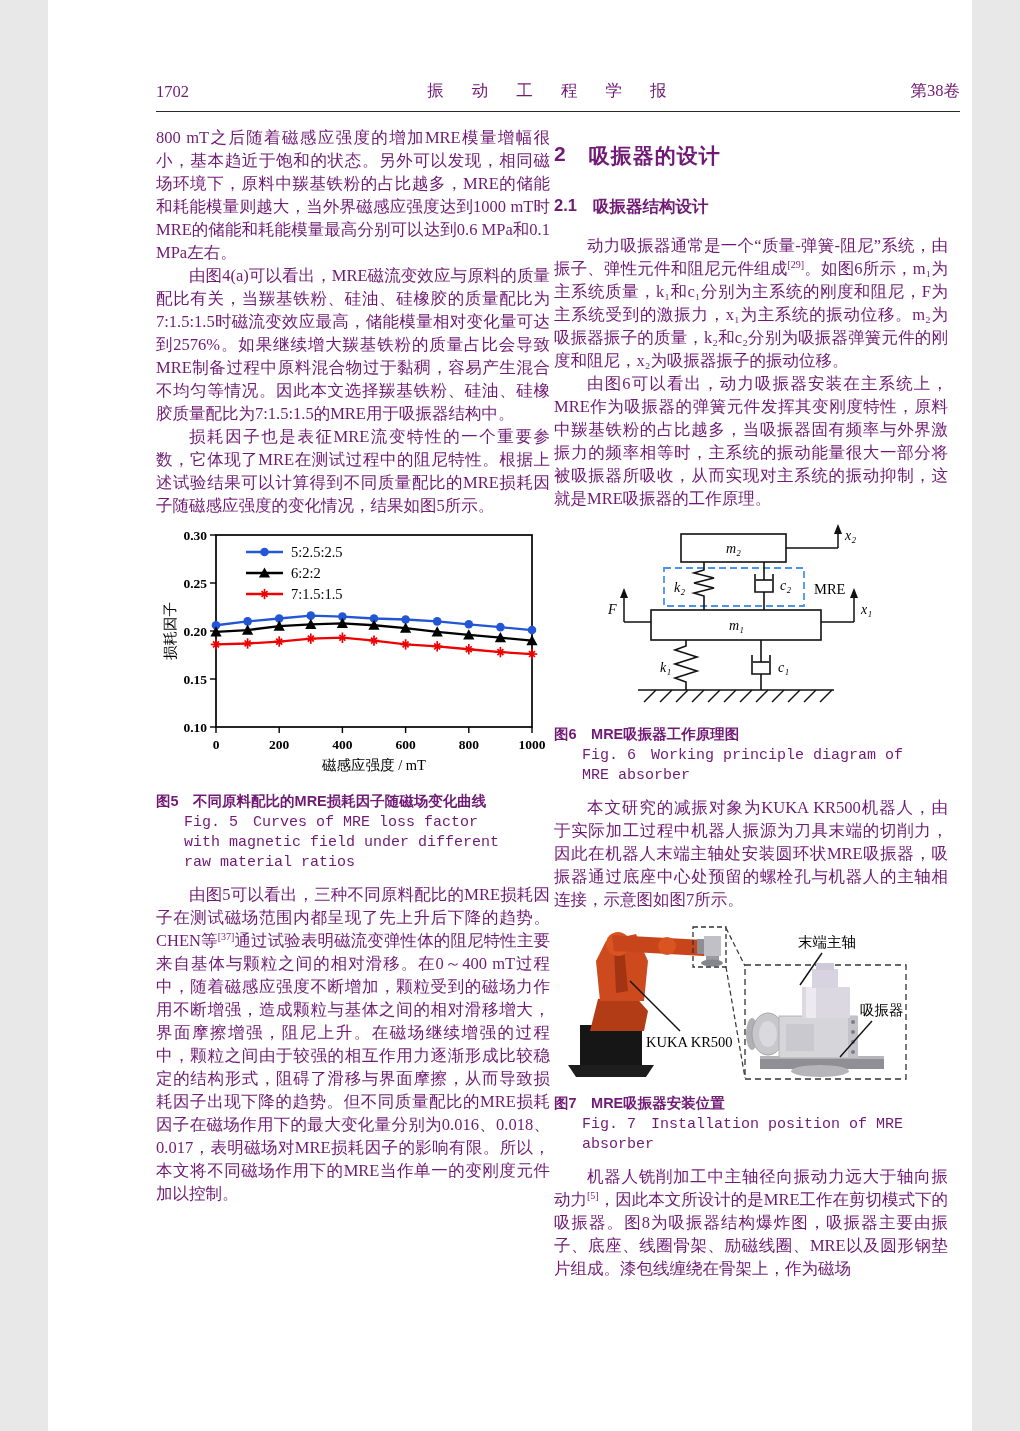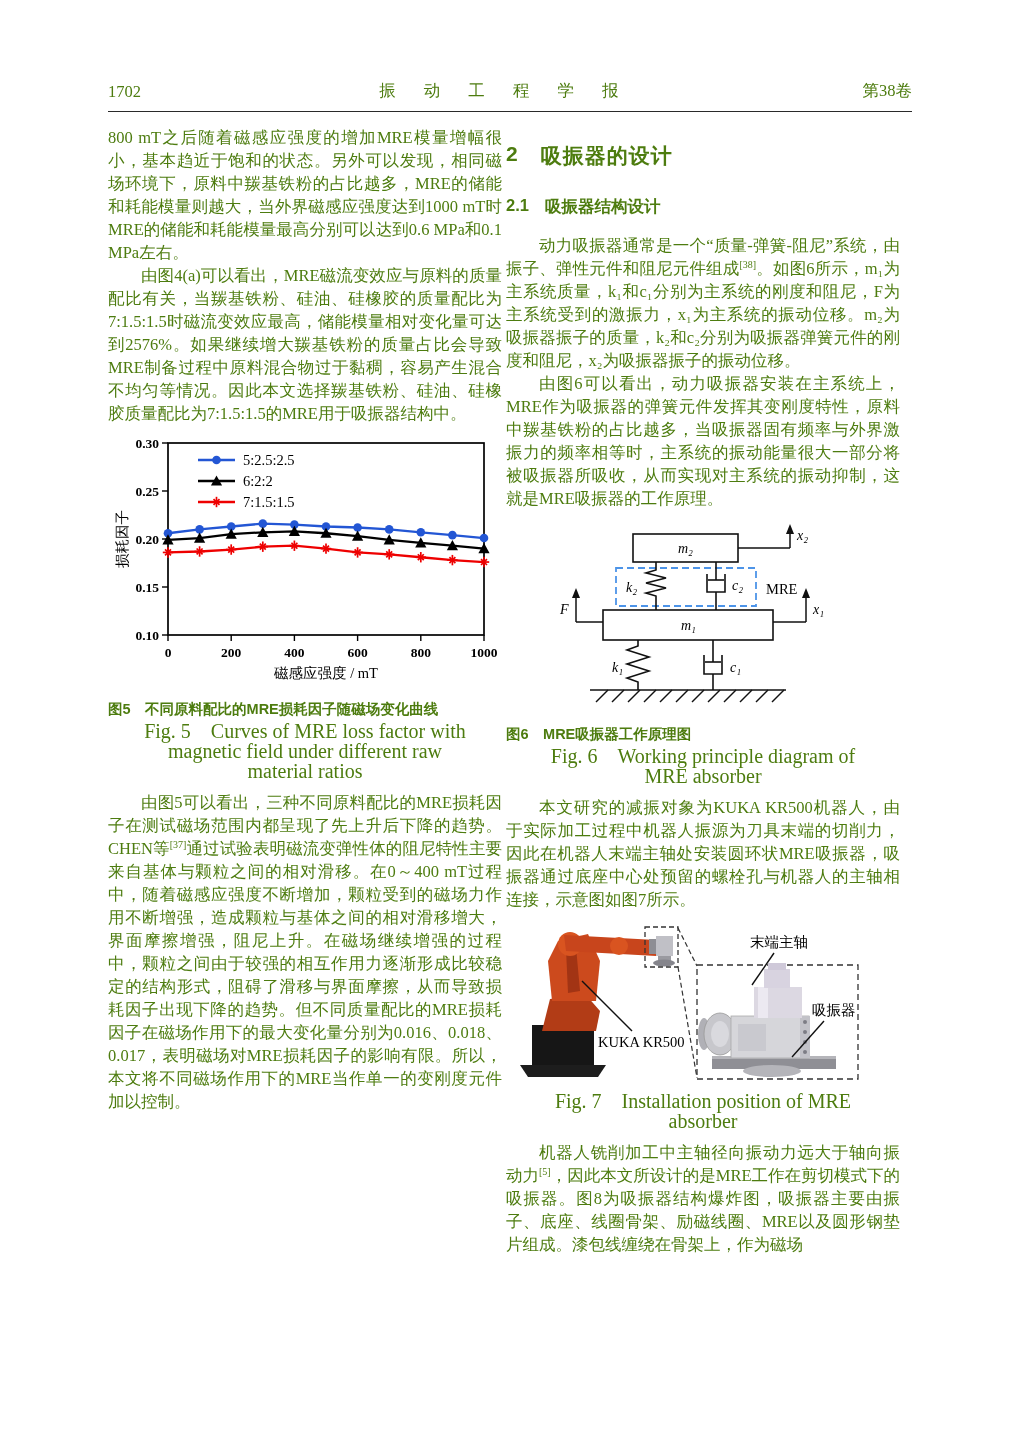--- a/index.html
+++ b/index.html
@@ -1,22 +1,22 @@
 <!DOCTYPE html>
 <html><head>
 <meta charset="utf-8">
 <style>
   html,body{margin:0;padding:0;background:#e8e8e8;}
   .page{
     position:relative;
-    width:1020px;height:1431px;
+    width:924px;height:1431px;
     background:#ffffff;
     margin:0 auto;
     font-family:"Liberation Serif","DejaVu Serif",serif;
-    color:#4d7c0f;
+    color:#701a75;
     overflow:hidden;
   }
   
   .header{
     position:absolute;top:80px;left:108px;width:804px;
     display:flex;justify-content:space-between;align-items:flex-end;
     font-size:16.5px;
   }
   .journal-title{letter-spacing:0.35em;}
   .header-rule{
@@ -54,22 +54,23 @@
   .figure-block{text-align:center;}
   .fig5-block{margin:8px 0 6px 0;}
   .fig6-block{margin:12px 0 4px 0;}
   .fig7-block{margin:8px 0 2px 0;}
   .fig-caption{margin:2px 0 10px 0;}
   .cap-zh{
     font-family:"Liberation Sans","DejaVu Sans",sans-serif;
     font-weight:bold;font-size:14.5px;line-height:24px;
   }
   .cap-en{
-    font-size:20px;line-height:20px;text-align:center;
+    font-size:15px;line-height:20px;
     padding:0 28px;
+    font-family:Liberation Mono, monospace;
   }
   svg text{font-family:"Liberation Serif","DejaVu Serif",serif;}
   svg .tick-label{font-size:13.5px;font-weight:bold;}
   svg .axis-label{font-size:14.5px;}
   svg .var-label{font-size:14px;font-style:italic;}
   svg .plain-label{font-size:14.5px;}
   svg .fig7-label{font-size:14.5px;}
 </style>
 </head>
 <body>
@@ -81,20 +82,21 @@
     <span class="journal-title">振　动　工　程　学　报</span>
     <span>第38卷</span>
   </div>
   <div class="header-rule"></div>
 
   <div class="columns">
 
     <div class="col">
       <p class="para no-indent">800 mT之后随着磁感应强度的增加MRE模量增幅很小，基本趋近于饱和的状态。另外可以发现，相同磁场环境下，原料中羰基铁粉的占比越多，MRE的储能和耗能模量则越大，当外界磁感应强度达到1000 mT时MRE的储能和耗能模量最高分别可以达到0.6 MPa和0.1 MPa左右。</p>
       <p class="para">由图4(a)可以看出，MRE磁流变效应与原料的质量配比有关，当羰基铁粉、硅油、硅橡胶的质量配比为7:1.5:1.5时磁流变效应最高，储能模量相对变化量可达到2576%。如果继续增大羰基铁粉的质量占比会导致MRE制备过程中原料混合物过于黏稠，容易产生混合不均匀等情况。因此本文选择羰基铁粉、硅油、硅橡胶质量配比为7:1.5:1.5的MRE用于吸振器结构中。</p>
+      <p class="para">损耗因子也是表征MRE流变特性的一个重要参数，它体现了MRE在测试过程中的阻尼特性。根据上述试验结果可以计算得到不同质量配比的MRE损耗因子随磁感应强度的变化情况，结果如图5所示。</p>
 
       <div class="figure-block fig5-block">
         <svg id="fig5-svg" width="386" height="254" viewBox="0 0 386 254">
             <rect x="56" y="10" width="316" height="192" fill="none" stroke="#000" stroke-width="1.7"></rect>
             <line x1="56" y1="202" x2="56" y2="208" stroke="#000" stroke-width="1.4"></line>
             <text x="56" y="224" class="tick-label" text-anchor="middle">0</text>
             <line x1="119.2" y1="202" x2="119.2" y2="208" stroke="#000" stroke-width="1.4"></line>
             <text x="119.2" y="224" class="tick-label" text-anchor="middle">200</text>
             <line x1="182.4" y1="202" x2="182.4" y2="208" stroke="#000" stroke-width="1.4"></line>
             <text x="182.4" y="224" class="tick-label" text-anchor="middle">400</text>
@@ -235,21 +237,21 @@
 
       <div class="sec-heading">
         <span>2</span>
         <span>吸振器的设计</span>
       </div>
       <div class="subsec-heading">
         <span>2.1</span>
         <span>吸振器结构设计</span>
       </div>
 
-      <p class="para"><span>动力吸振器通常是一个“质量-弹簧-阻尼”系统，由振子、弹性元件和阻尼元件组成</span><sup class="ref">[38]</sup><span>。如图6所示，m₁为主系统质量，k₁和c₁分别为主系统的刚度和阻尼，F为主系统受到的激振力，x₁为主系统的振动位移。m₂为吸振器振子的质量，k₂和c₂分别为吸振器弹簧元件的刚度和阻尼，x₂为吸振器振子的振动位移。</span></p>
+      <p class="para"><span>动力吸振器通常是一个“质量-弹簧-阻尼”系统，由振子、弹性元件和阻尼元件组成</span><sup class="ref">[29]</sup><span>。如图6所示，m₁为主系统质量，k₁和c₁分别为主系统的刚度和阻尼，F为主系统受到的激振力，x₁为主系统的振动位移。m₂为吸振器振子的质量，k₂和c₂分别为吸振器弹簧元件的刚度和阻尼，x₂为吸振器振子的振动位移。</span></p>
       <p class="para">由图6可以看出，动力吸振器安装在主系统上，MRE作为吸振器的弹簧元件发挥其变刚度特性，原料中羰基铁粉的占比越多，当吸振器固有频率与外界激振力的频率相等时，主系统的振动能量很大一部分将被吸振器所吸收，从而实现对主系统的振动抑制，这就是MRE吸振器的工作原理。</p>
 
       <div class="figure-block fig6-block">
         <svg width="330" height="192" viewBox="0 0 330 192">
 
           <g stroke="#111" stroke-width="1.4">
             <line x1="52" y1="168" x2="248" y2="168"></line>
             <line x1="58" y1="180" x2="70" y2="168"></line>
               <line x1="74" y1="180" x2="86" y2="168"></line>
             <line x1="90" y1="180" x2="102" y2="168"></line>
@@ -375,19 +377,20 @@
 
           <line x1="76" y1="62" x2="126" y2="112" stroke="#111" stroke-width="1.4"></line>
           <text class="fig7-label" x="92" y="128">KUKA KR500</text>
           <line x1="268" y1="34" x2="246" y2="66" stroke="#111" stroke-width="1.4"></line>
           <text class="fig7-label" x="244" y="28">末端主轴</text>
           <line x1="318" y1="102" x2="286" y2="138" stroke="#111" stroke-width="1.4"></line>
           <text class="fig7-label" x="306" y="96">吸振器</text>
         </svg>
       </div>
       <div class="fig-caption">
+        <div class="cap-zh">图7　MRE吸振器安装位置</div>
         <div class="cap-en">Fig. 7　Installation position of MRE absorber</div>
       </div>
 
       <p class="para"><span>机器人铣削加工中主轴径向振动力远大于轴向振动力</span><sup class="ref">[5]</sup><span>，因此本文所设计的是MRE工作在剪切模式下的吸振器。图8为吸振器结构爆炸图，吸振器主要由振子、底座、线圈骨架、励磁线圈、MRE以及圆形钢垫片组成。漆包线缠绕在骨架上，作为磁场</span></p>
     </div>
   </div>
 </div>
 
 </body></html>

